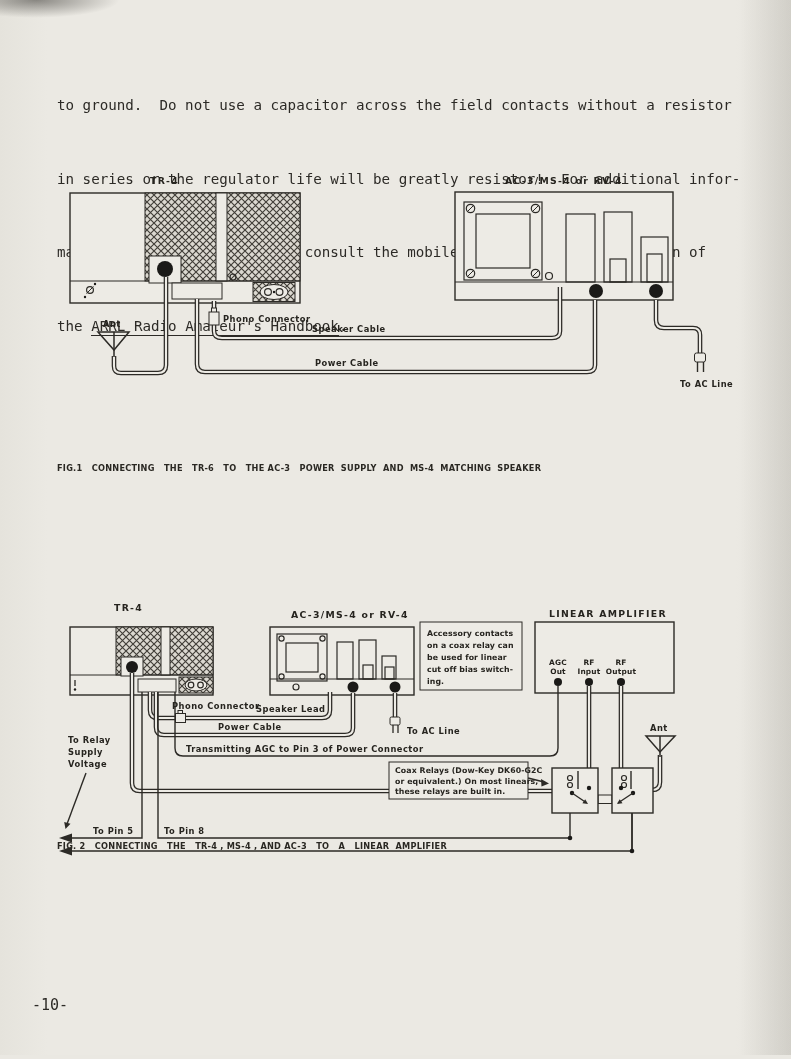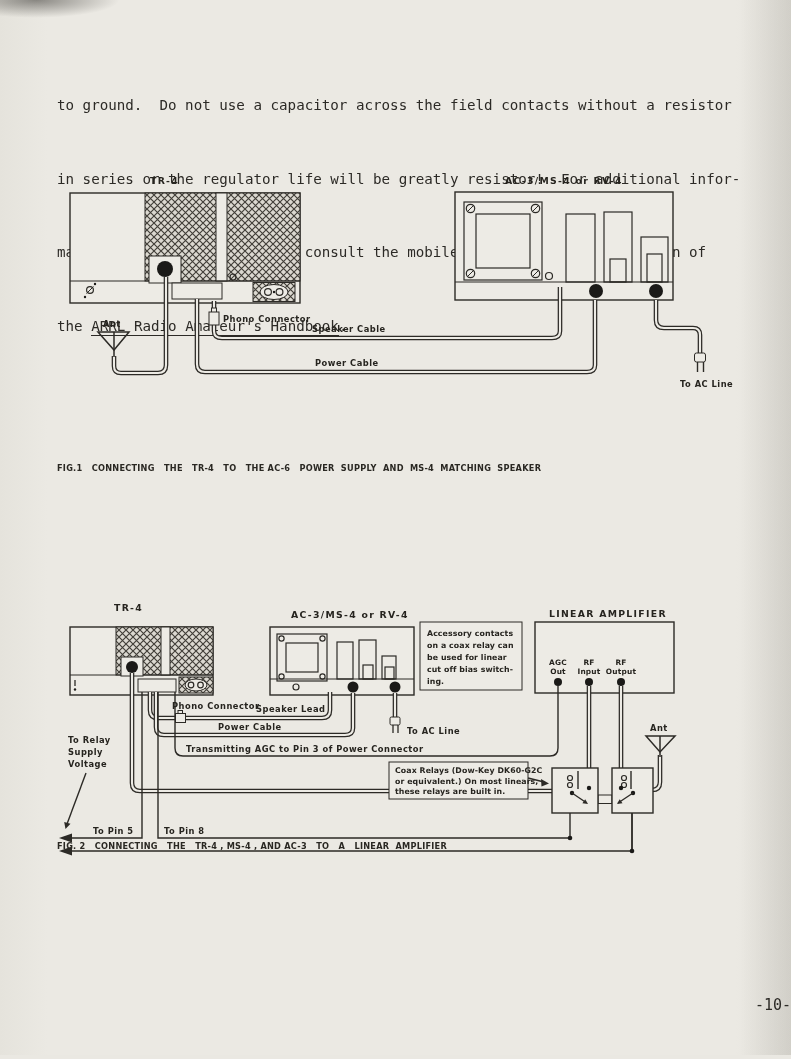--- a/index.html
+++ b/index.html
@@ -7,21 +7,21 @@
   .page{position:relative;width:791px;height:1055px;overflow:hidden;
         background:linear-gradient(90deg,#e5e3dc 0%,#ebe9e3 6%,#ebe9e3 93%,#e2e0d9 100%);
         font-family:"DejaVu Sans",sans-serif;color:#26241f;}
   .smudge{position:absolute;pointer-events:none;}
   .intro{position:absolute;left:57px;top:44px;
          font-family:"DejaVu Sans Mono",monospace;font-size:14.2px;line-height:24.5px;
          color:#2c2a26;white-space:pre;}
   .uline{border-bottom:1.4px solid #2c2a26;padding-bottom:1px;}
   .caption{position:absolute;left:57px;white-space:pre;
            font:bold 8.2px "DejaVu Sans",sans-serif;letter-spacing:.25px;color:#2a2823;}
-  .pageno{position:absolute;left:0;right:0;top:996px;text-align:right;
+  .pageno{position:absolute;left:0;right:0;top:996px;text-align:left;
           font-family:"DejaVu Sans Mono",monospace;font-size:15px;color:#2c2a26;margin-left:32px;}
   svg{position:absolute;left:0;}
   svg text{fill:#26241f;}
   .dlabel{font:bold 8.3px "DejaVu Sans",sans-serif;letter-spacing:.5px;}
   .dlabel-lg{font:bold 9.3px "DejaVu Sans",sans-serif;letter-spacing:1.3px;}
   .dlabel-sm{font:bold 7.4px "DejaVu Sans",sans-serif;letter-spacing:.2px;}
   .note-text{font:bold 7.8px "DejaVu Sans",sans-serif;letter-spacing:.1px;}
   .box{fill:#edebe5;stroke:#2c2a26;stroke-width:1.4;}
   .box-thin{fill:#edebe5;stroke:#2c2a26;stroke-width:1;}
   .hollow{fill:none;stroke:#2c2a26;stroke-width:1.2;}
@@ -131,21 +131,21 @@
     <text class="dlabel" x="315" y="206">Power  Cable</text>
 
     <g>
       <rect class="box-thin" x="694.5" y="193" width="11" height="9" rx="2"></rect>
       <line x1="697.5" y1="202" x2="697.5" y2="212" stroke="#2c2a26" stroke-width="1.4"></line>
       <line x1="703.5" y1="202" x2="703.5" y2="212" stroke="#2c2a26" stroke-width="1.4"></line>
     </g>
     <text class="dlabel" x="680" y="227">To AC Line</text>
   </svg>
 
-  <div class="caption" style="top:463px">FIG.1   CONNECTING   THE   TR-4   TO   THE AC-6   POWER  SUPPLY  AND  MS-4  MATCHING  SPEAKER</div>
+  <div class="caption" style="top:463px">FIG.1   CONNECTING   THE   TR-6   TO   THE AC-3   POWER  SUPPLY  AND  MS-4  MATCHING  SPEAKER</div>
 
   <svg style="top:595px" width="791" height="270" viewBox="0 0 791 270">
 
     <g>
       <text class="dlabel-lg" x="114" y="16">TR-4</text>
       <rect class="box" x="70" y="32" width="143" height="68"></rect>
       <rect x="116" y="32" width="97" height="48" fill="url(#xh)" stroke="#2c2a26" stroke-width="1"></rect>
       <rect class="box-thin" x="161" y="32" width="9" height="48"></rect>
       <line x1="70" y1="80" x2="213" y2="80" stroke="#2c2a26" stroke-width="1"></line>
       <g>

